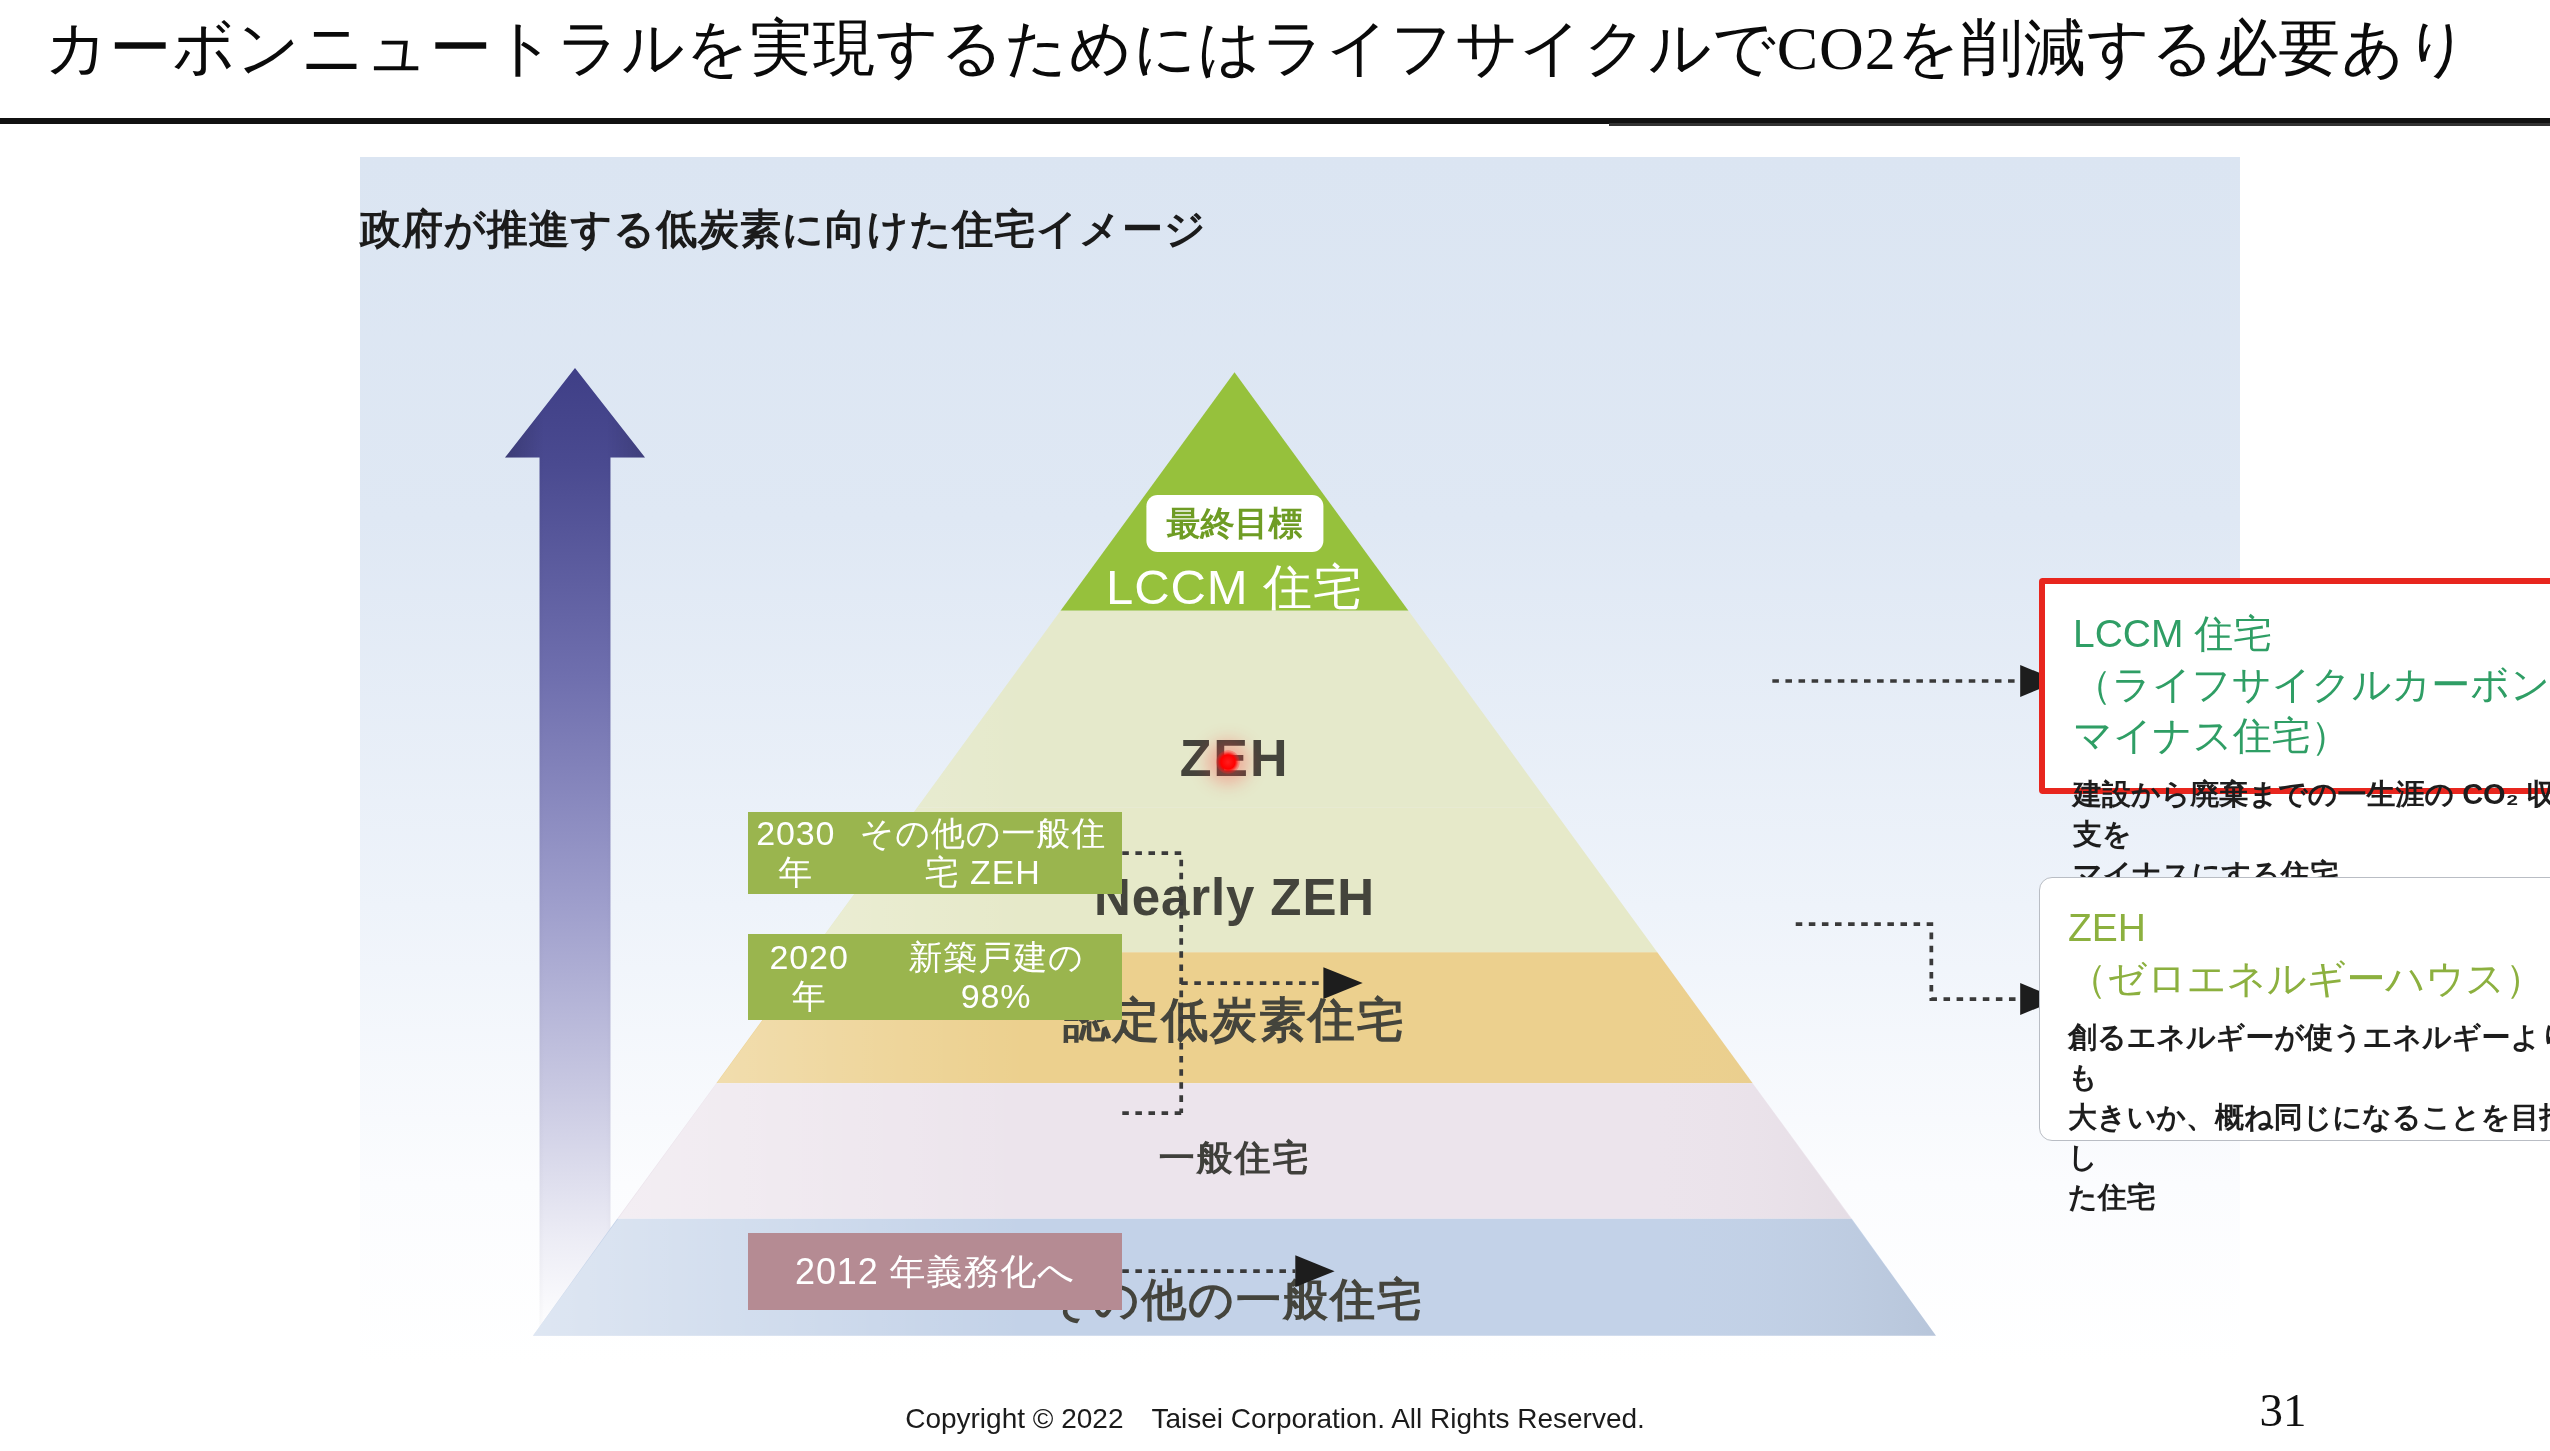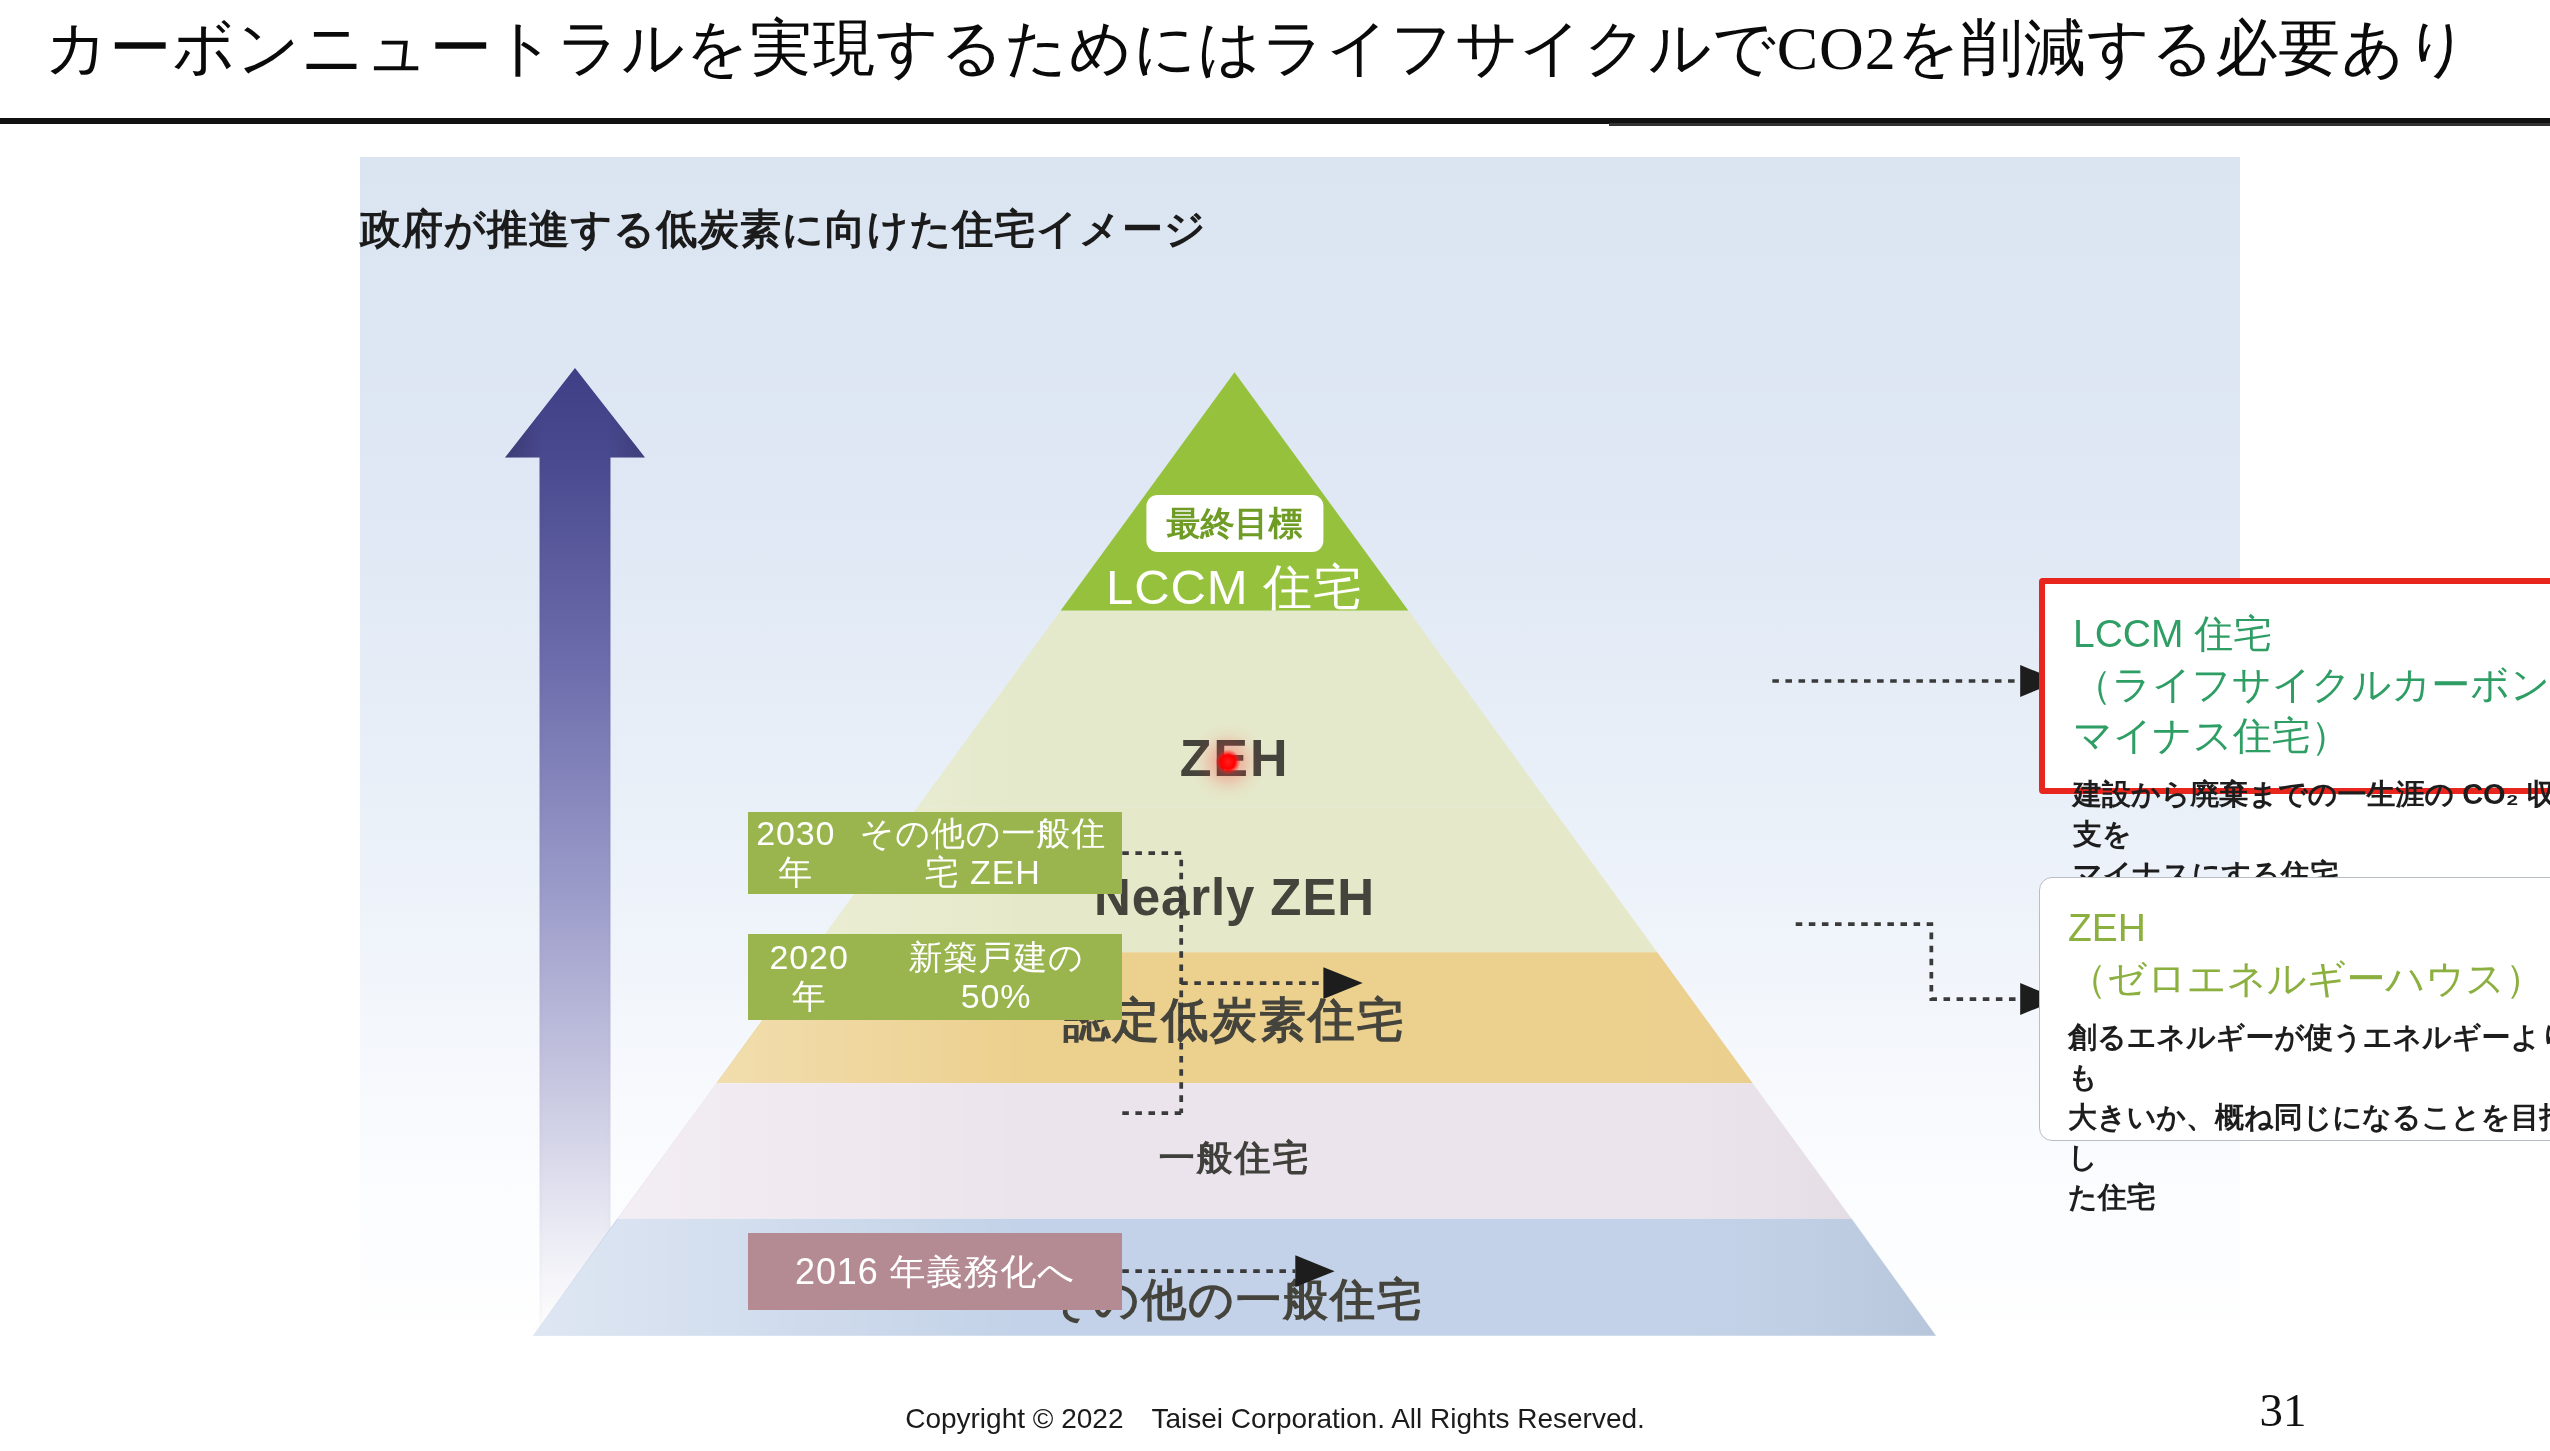--- a/index.html
+++ b/index.html
@@ -201,24 +201,24 @@
       <polygon points="1775,883 1817,900 1775,917"></polygon>
     </g>
   </svg>
 
   <div class="chip chip-green" id="chip-2030">
     <div class="chip-line1">2030 年</div>
     <div class="chip-line2">その他の一般住宅 ZEH</div>
   </div>
   <div class="chip chip-green" id="chip-2020">
     <div class="chip-line1">2020 年</div>
-    <div class="chip-line2">新築戸建の 50%</div>
+    <div class="chip-line2">新築戸建の 98%</div>
   </div>
   <div class="chip chip-mauve" id="chip-mandatory">
-    <div class="chip-single">2016 年義務化へ</div>
+    <div class="chip-single">2012 年義務化へ</div>
   </div>
 
   <div class="desc-box" id="desc-lccm">
     <div class="desc-inner">
       <div class="desc-heading">LCCM 住宅</div>
       <div class="desc-heading">（ライフサイクルカーボンマイナス住宅）</div>
       <div class="desc-body">
         <div>建設から廃棄までの一生涯の CO₂ 収支を</div>
         <div>マイナスにする住宅</div>
       </div>

